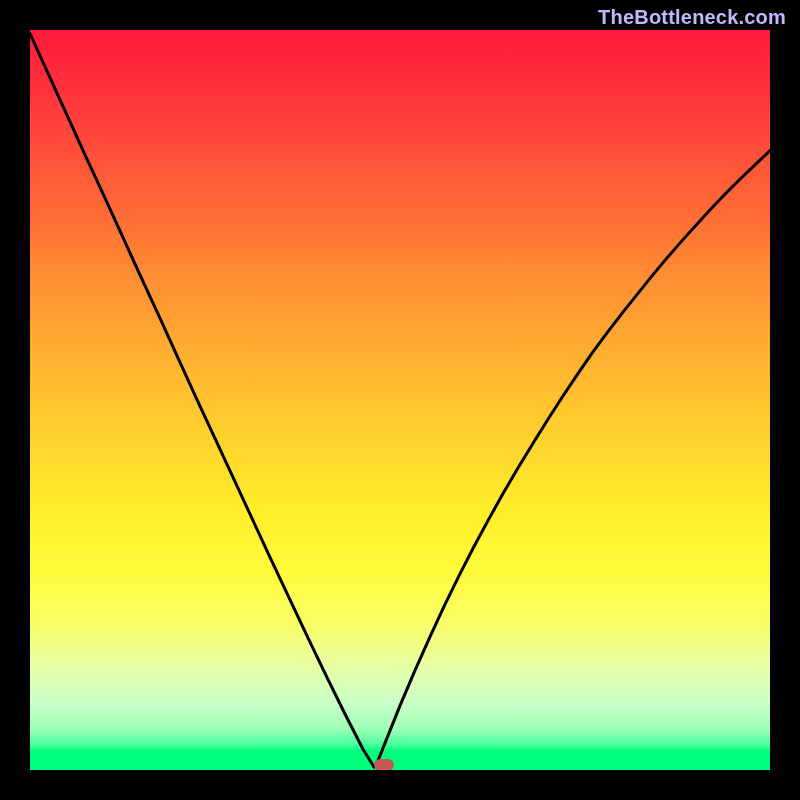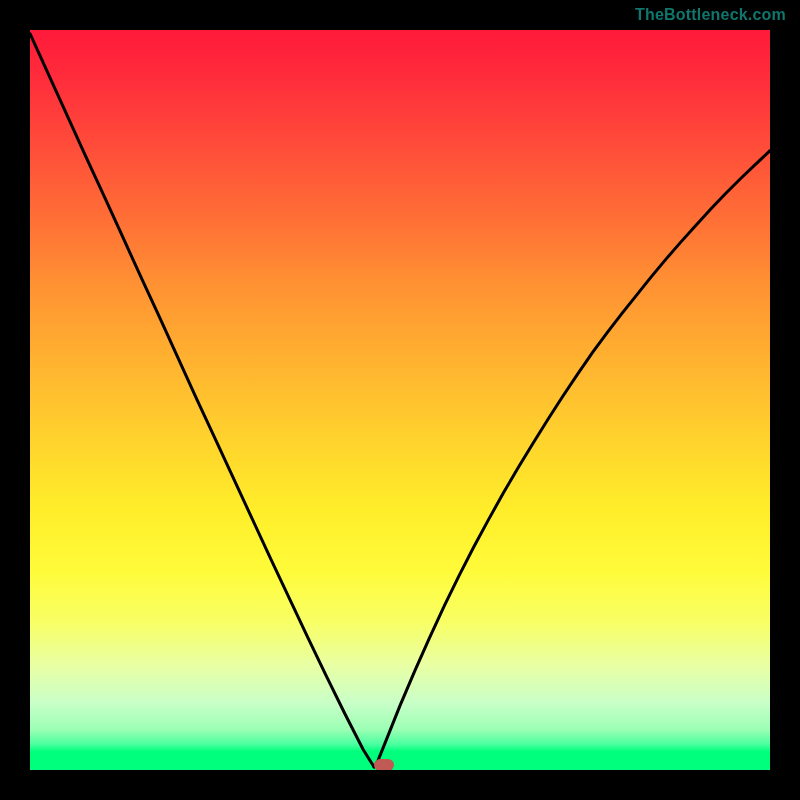--- a/index.html
+++ b/index.html
@@ -34,22 +34,22 @@
       #9cffb4 94.5%,
       #4cffa0 96.5%,
       #00ff7c 97.5%,
       #00ff7c 100%
     );
   }
   .watermark {
     position: absolute;
     top: 6px;
     right: 14px;
-    color: #0f766e;
-    font-size: 16px;
+    color: #c4b5fd;
+    font-size: 20px;
     font-weight: 600;
     letter-spacing: 0.2px;
     user-select: none;
     z-index: 10;
     text-align: right;
   }
   .curve-svg {
     position: absolute;
     left: 0;
     top: 0;

